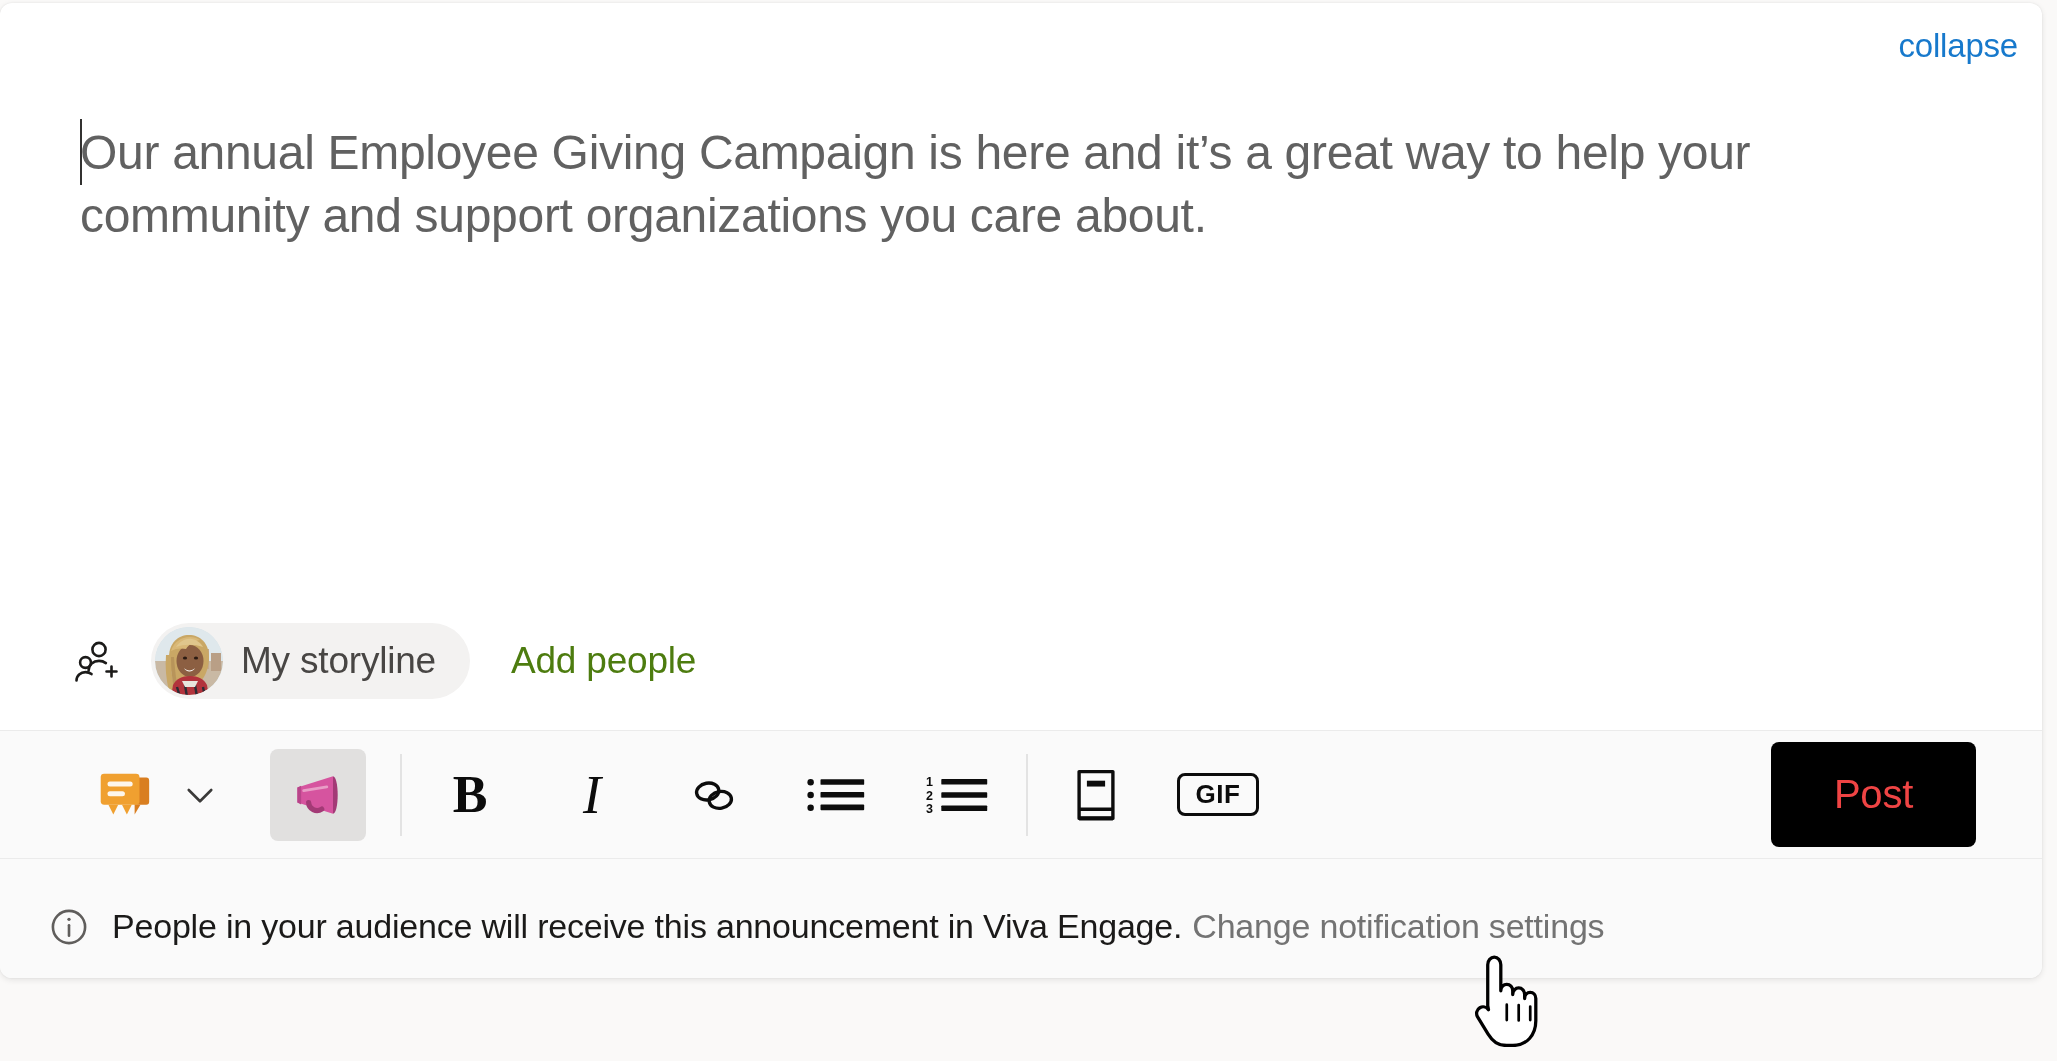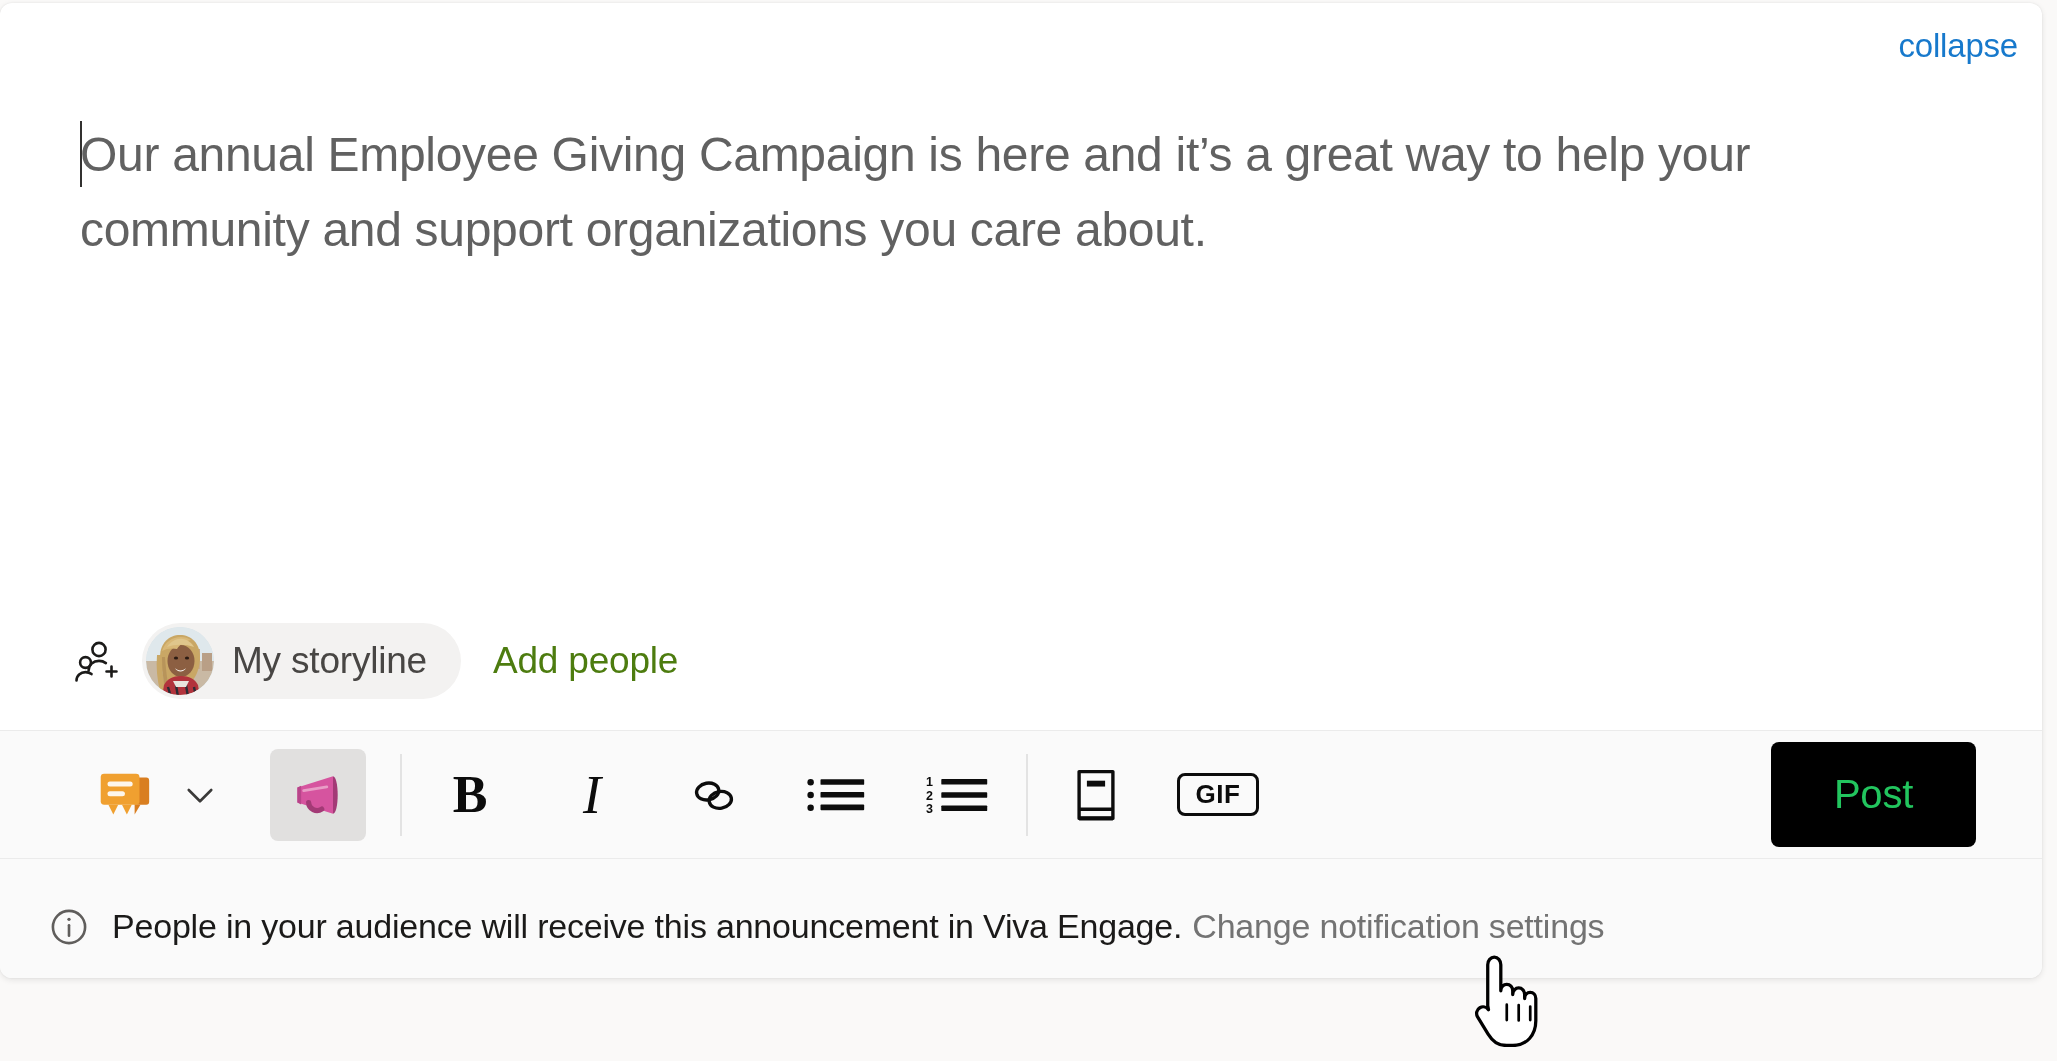--- a/index.html
+++ b/index.html
@@ -46,21 +46,21 @@
   .editor-body {
     flex: 1 1 auto;
     position: relative;
     padding: 0 80px 0 80px;
   }
   .editor-text {
     position: relative;
     margin-top: 42px;
     color: #616161;
     font-size: 48px;
-    line-height: 75px;
+    line-height: 63px;
     font-weight: 400;
     letter-spacing: -0.3px;
     max-width: 1880px;
     cursor: text;
     white-space: pre-wrap;
     outline: none;
   }
   .caret {
     display: inline-block;
     width: 2px;
@@ -73,20 +73,21 @@
   }
 
   
   .audience-row {
     flex: 0 0 auto;
     height: 110px;
     display: flex;
     align-items: center;
     padding: 0 80px 0 72px;
     margin-bottom: 14px;
+    gap: 9px;
   }
   .people-add-icon {
     width: 48px; height: 48px;
     flex: 0 0 auto;
     display: flex; align-items: center; justify-content: center;
     cursor: pointer;
     margin-right: 22px;
   }
   .audience-pill {
     display: inline-flex;
@@ -178,21 +179,21 @@
     padding: 4px 16px;
     font-size: 26px;
     font-weight: 700;
     color: #0c0c0c;
     font-family: "Liberation Sans", sans-serif;
     letter-spacing: 0.5px;
     line-height: 1.1;
   }
   .post-btn {
     background: #000000;
-    color: #22c55e;
+    color: #ef4444;
     border: none;
     border-radius: 8px;
     width: 205px;
     height: 105px;
     font-size: 40px;
     font-family: "Liberation Sans", sans-serif;
     letter-spacing: -0.2px;
     cursor: pointer;
   }
 

